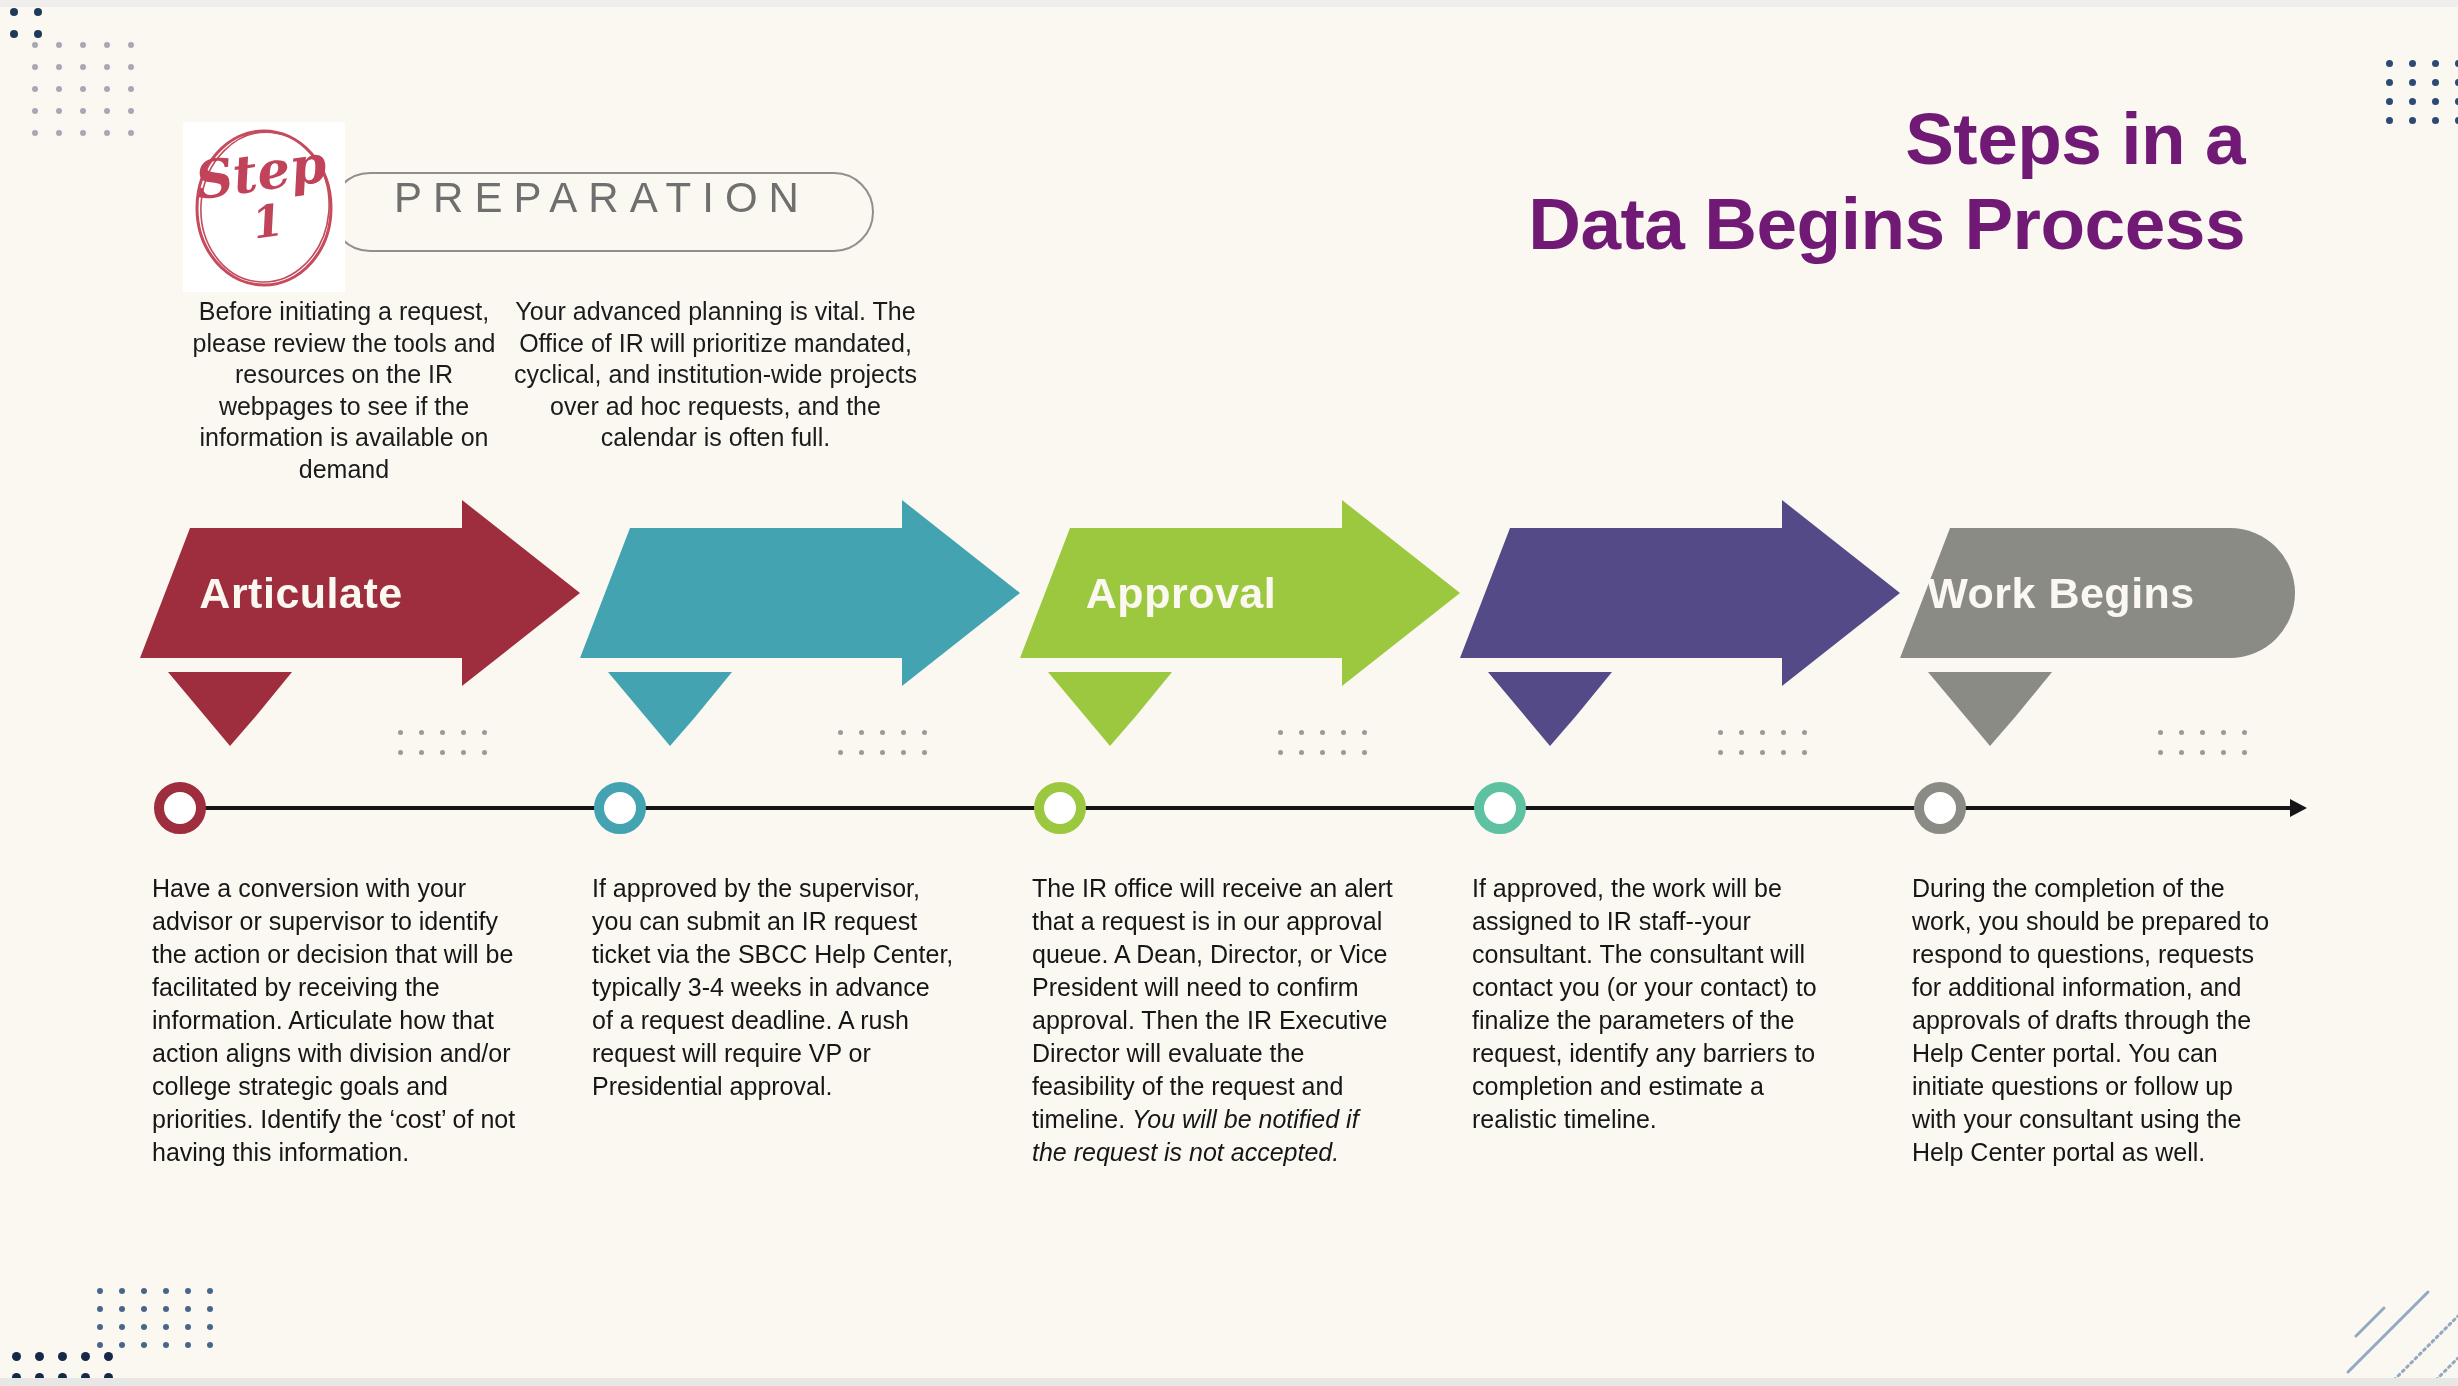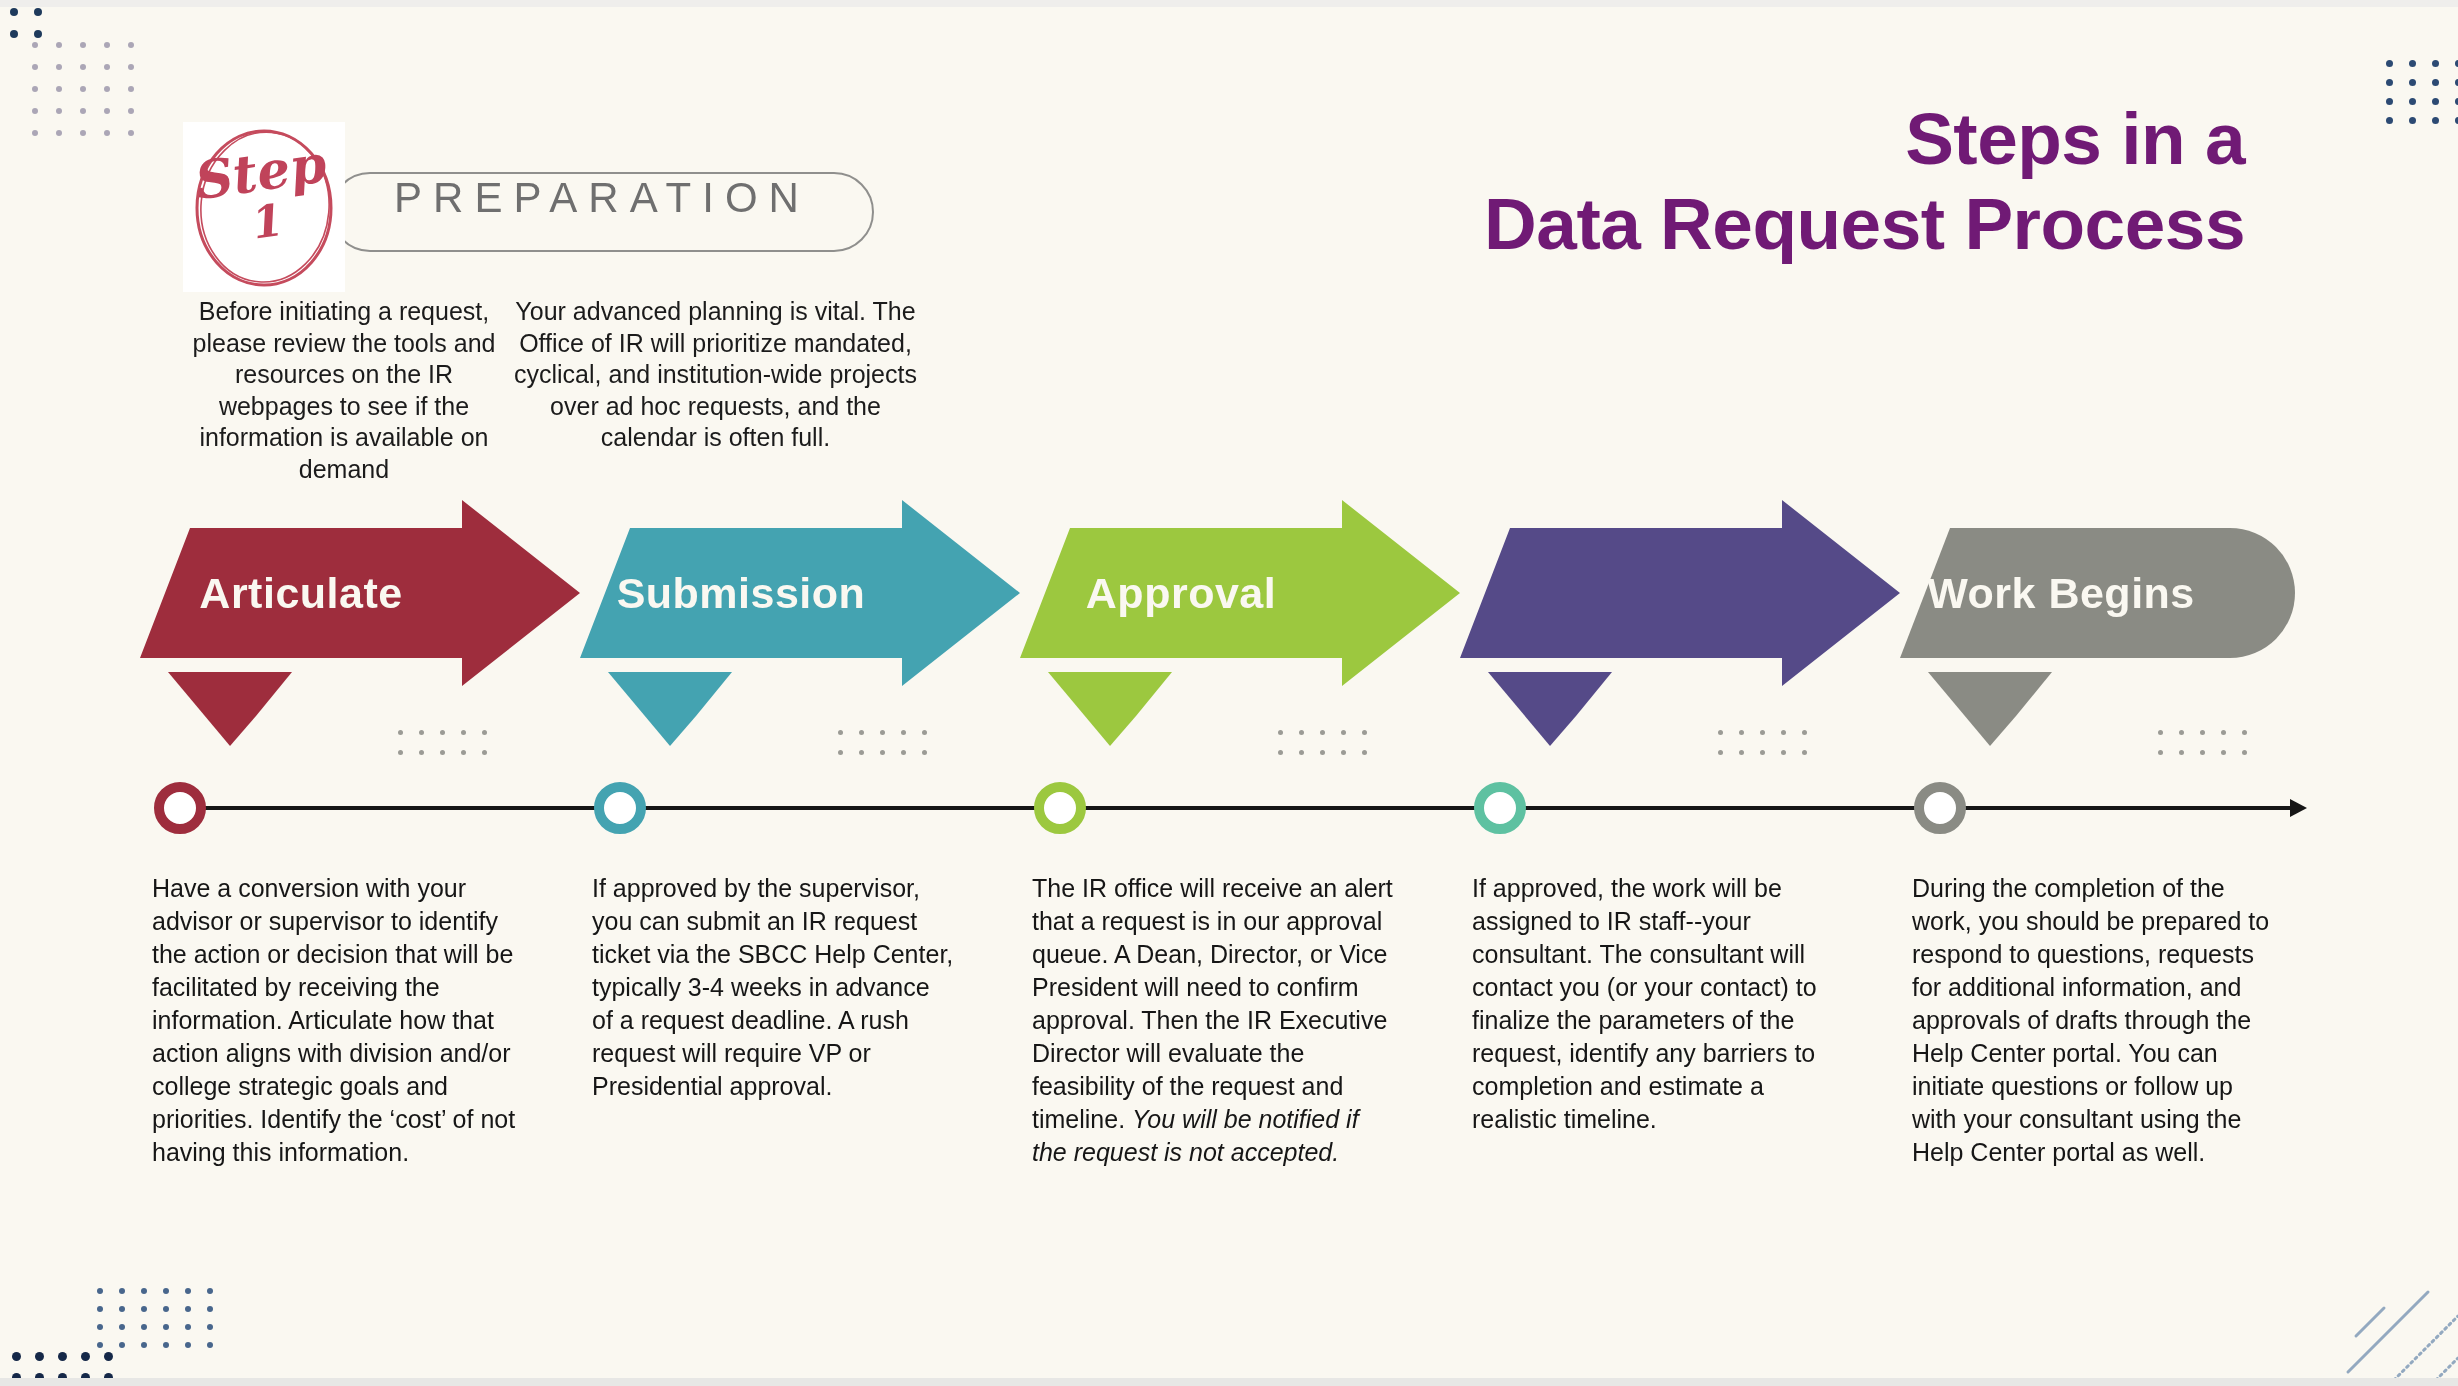--- a/index.html
+++ b/index.html
@@ -98,21 +98,21 @@
       <div class="badge-number">1</div>
     </div>
   </div>
 
   <div class="pill">
     <span>PREPARATION</span>
   </div>
 
   <div class="main-title">
     <div>Steps in a</div>
-    <div>Data Request Process</div>
+    <div>Data Begins Process</div>
   </div>
 
   <div class="intro intro-left">Before initiating a request, please review the tools and resources on the IR webpages to see if the information is available on demand</div>
   <div class="intro intro-right">Your advanced planning is  vital. The Office of IR will prioritize mandated, cyclical, and institution-wide projects over ad hoc requests, and the calendar is often full.</div>
 
   <div class="timeline-line"></div>
   <div class="timeline-head"></div>
 
   <div class="step" style="left: 140px; --arrow: #9E2D3D; --ring: #9E2D3D;">
     <svg class="arrow-svg" viewBox="0 0 440 260" width="440" height="260">
@@ -124,21 +124,20 @@
         <circle cx="28" cy="28" r="21" stroke-width="10"></circle>
       </svg>
     <div class="step-desc"><span>Have a conversion with your advisor or supervisor to identify the action or decision that will be facilitated by receiving the information. Articulate how that action aligns with division and/or college strategic goals and priorities. Identify the ‘cost’ of not having this information.</span><span class="italic"></span></div>
   </div>
 
   <div class="step" style="left: 580px; --arrow: #44A3B1; --ring: #44A3B1;">
     <svg class="arrow-svg" viewBox="0 0 440 260" width="440" height="260">
       <polygon class="arrow-body" points="50,28 322,28 322,0 440,93 322,186 322,158 0,158"></polygon>
       <polygon class="arrow-flag" points="28,172 152,172 116,216 90,246"></polygon>
     </svg>
-    <div class="step-label">Submission</div>
     <svg class="node-svg" width="56" height="56">
         <circle cx="28" cy="28" r="21" stroke-width="10"></circle>
       </svg>
     <div class="step-desc"><span>If approved by the supervisor, you can submit an IR request ticket via the SBCC Help Center, typically 3-4 weeks in advance of a request deadline. A rush request will require VP or Presidential approval.</span><span class="italic"></span></div>
   </div>
 
   <div class="step" style="left: 1020px; --arrow: #9CC83F; --ring: #9CC83F;">
     <svg class="arrow-svg" viewBox="0 0 440 260" width="440" height="260">
       <polygon class="arrow-body" points="50,28 322,28 322,0 440,93 322,186 322,158 0,158"></polygon>
       <polygon class="arrow-flag" points="28,172 152,172 116,216 90,246"></polygon>

